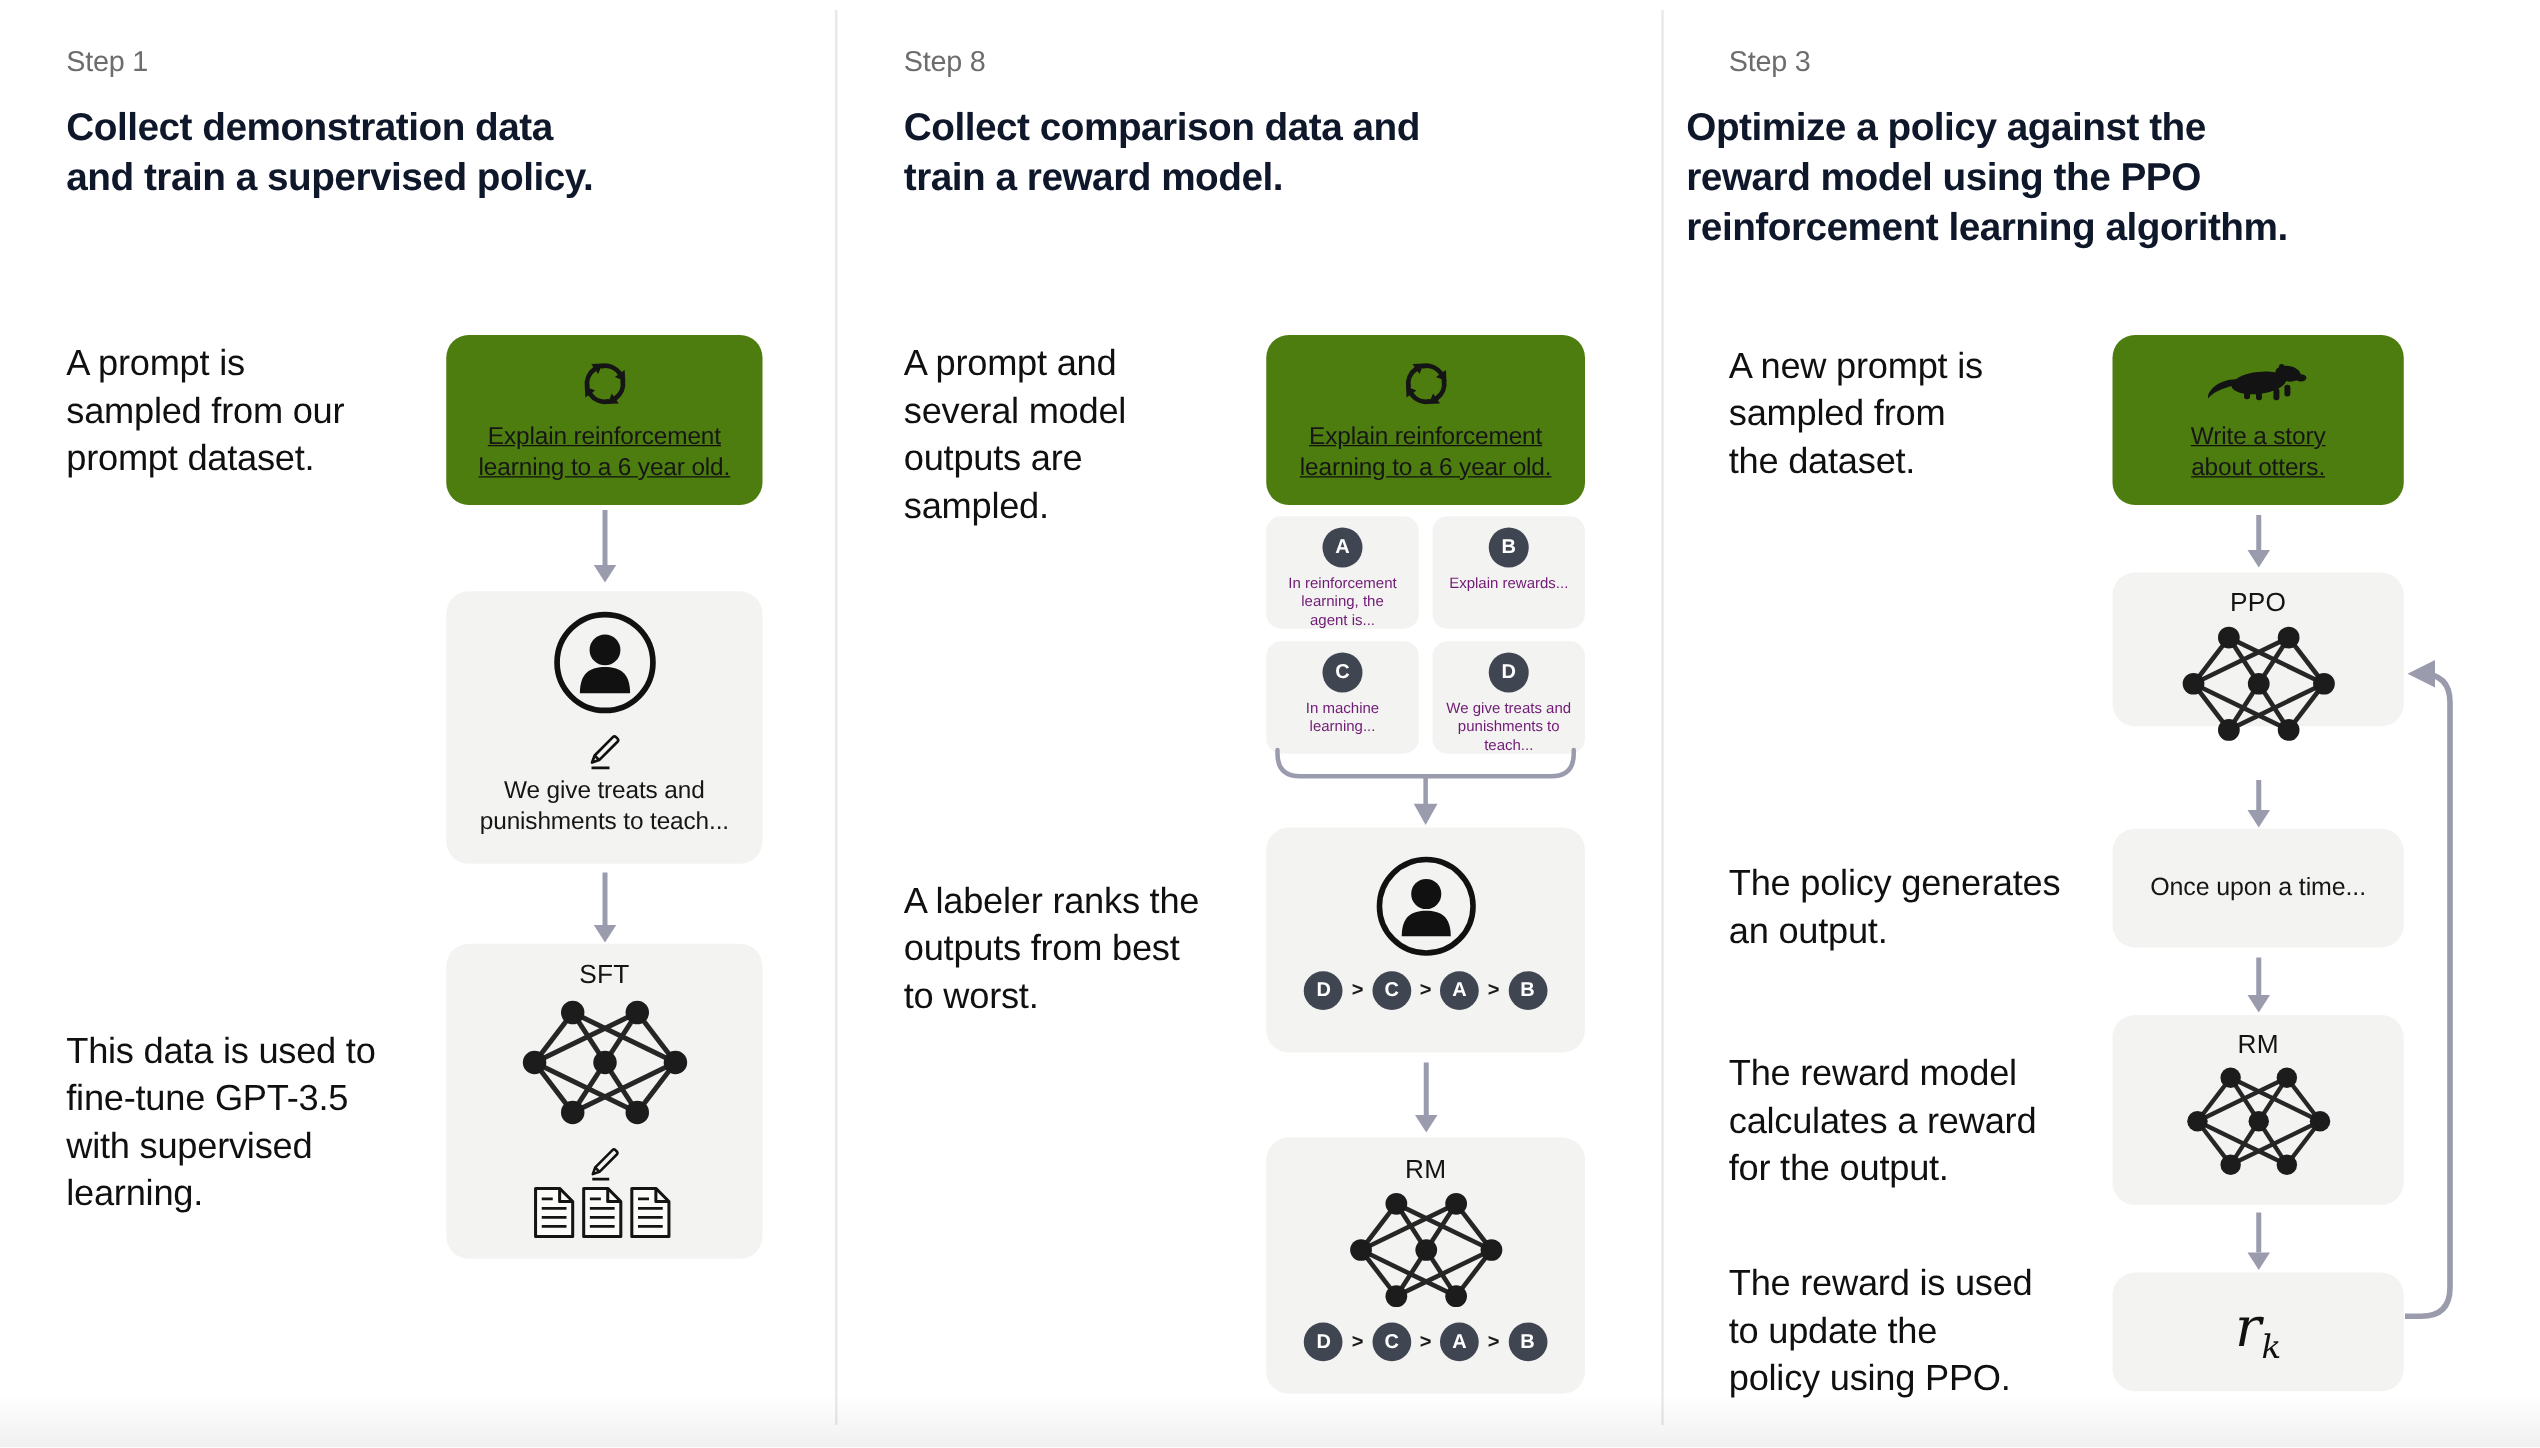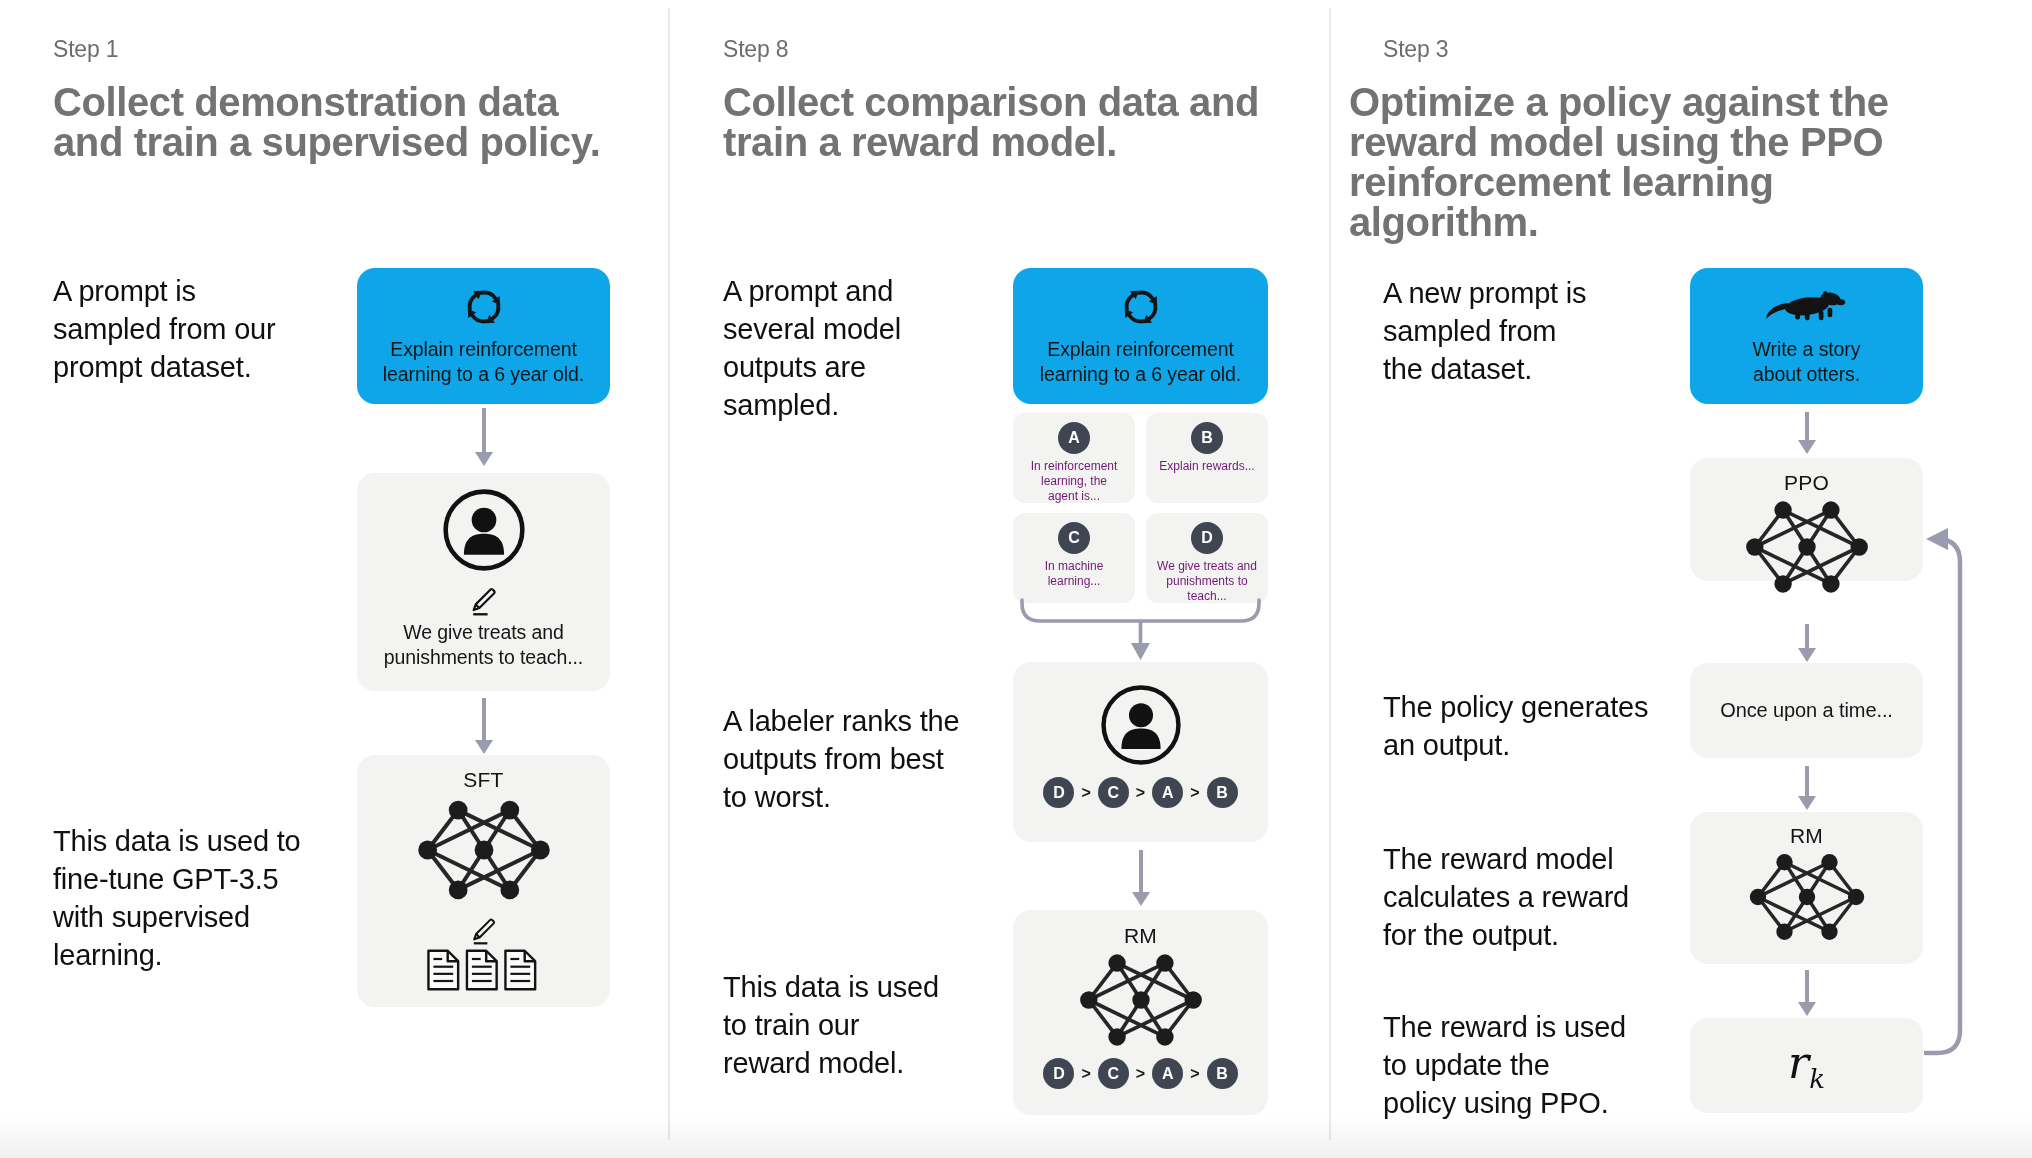--- a/index.html
+++ b/index.html
@@ -2,24 +2,24 @@
 <html><head>
 <meta charset="utf-8">
 <style>
   html,body{margin:0;padding:0;background:#ffffff;}
   .canvas{
     position:relative;width:2032px;height:1158px;background:#ffffff;overflow:hidden;
     font-family:"Liberation Sans","DejaVu Sans",sans-serif;color:#101010;
   }
   .divider{position:absolute;top:8px;height:1132px;width:1.5px;background:#e9e9e9;}
   .step-label{position:absolute;font-size:23px;color:#6d6d6d;letter-spacing:-0.2px;}
-  .step-title{position:absolute;font-size:40px;font-weight:700;line-height:40px;letter-spacing:-0.4px;color:#737373;white-space:pre-line;}
+  .step-title{position:absolute;font-size:31px;font-weight:700;line-height:40px;letter-spacing:-0.4px;color:#0f172a;white-space:pre-line;}
   .caption{position:absolute;font-size:29px;line-height:38px;letter-spacing:-0.2px;color:#101010;white-space:pre-line;}
   .box{position:absolute;border-radius:18px;display:flex;flex-direction:column;align-items:center;box-sizing:border-box;}
-  .green{background:#0ea5e9;}
+  .green{background:#4d7c0f;text-decoration:underline;}
   .gray{background:#f3f3f1;}
   .boxtext{font-size:19.5px;line-height:25px;text-align:center;color:#161616;white-space:pre-line;letter-spacing:-0.1px;}
   .modellabel{font-size:21px;color:#141414;letter-spacing:0.2px;}
   .varrow{position:absolute;width:4px;background:#9a9cae;}
   .varrow::after{content:'';position:absolute;bottom:-14px;left:50%;transform:translateX(-50%);
     border-left:9.5px solid transparent;border-right:9.5px solid transparent;border-top:14px solid #9a9cae;}
   .card{position:absolute;width:122px;height:90px;border-radius:12px;background:#f3f3f1;
     display:flex;flex-direction:column;align-items:center;padding-top:9px;box-sizing:border-box;}
   .cbadge{width:32px;height:32px;border-radius:50%;background:#3f4551;color:#ffffff;font-weight:700;font-size:16px;
     display:flex;align-items:center;justify-content:center;flex:0 0 auto;}
@@ -159,23 +159,20 @@
   <div class="step-title" style="left:723px;top:82px;width:580px;">Collect comparison data and
 train a reward model.</div>
 
   <div class="caption" style="left:723px;top:272px;width:300px;">A prompt and
 several model
 outputs are
 sampled.</div>
   <div class="caption" style="left:723px;top:702px;width:300px;">A labeler ranks the
 outputs from best
 to worst.</div>
-  <div class="caption" style="left:723px;top:968px;width:300px;">This data is used
-to train our
-reward model.</div>
 
   <div class="box green" style="left:1013px;top:268px;width:255px;height:136px;padding-top:16px;">
     <svg class="icon" width="46" height="46" viewBox="0 0 48 48">
       <g stroke="#151515" stroke-width="4" fill="none" stroke-linecap="round">
         <path d="M21.4 9.2 A15 15 0 0 1 36.3 15.4"></path>
         <path d="M21.4 9.2 A15 15 0 0 1 36.3 15.4" transform="rotate(90 24 24)"></path>
         <path d="M21.4 9.2 A15 15 0 0 1 36.3 15.4" transform="rotate(180 24 24)"></path>
         <path d="M21.4 9.2 A15 15 0 0 1 36.3 15.4" transform="rotate(270 24 24)"></path>
       </g>
       <g fill="#151515">

